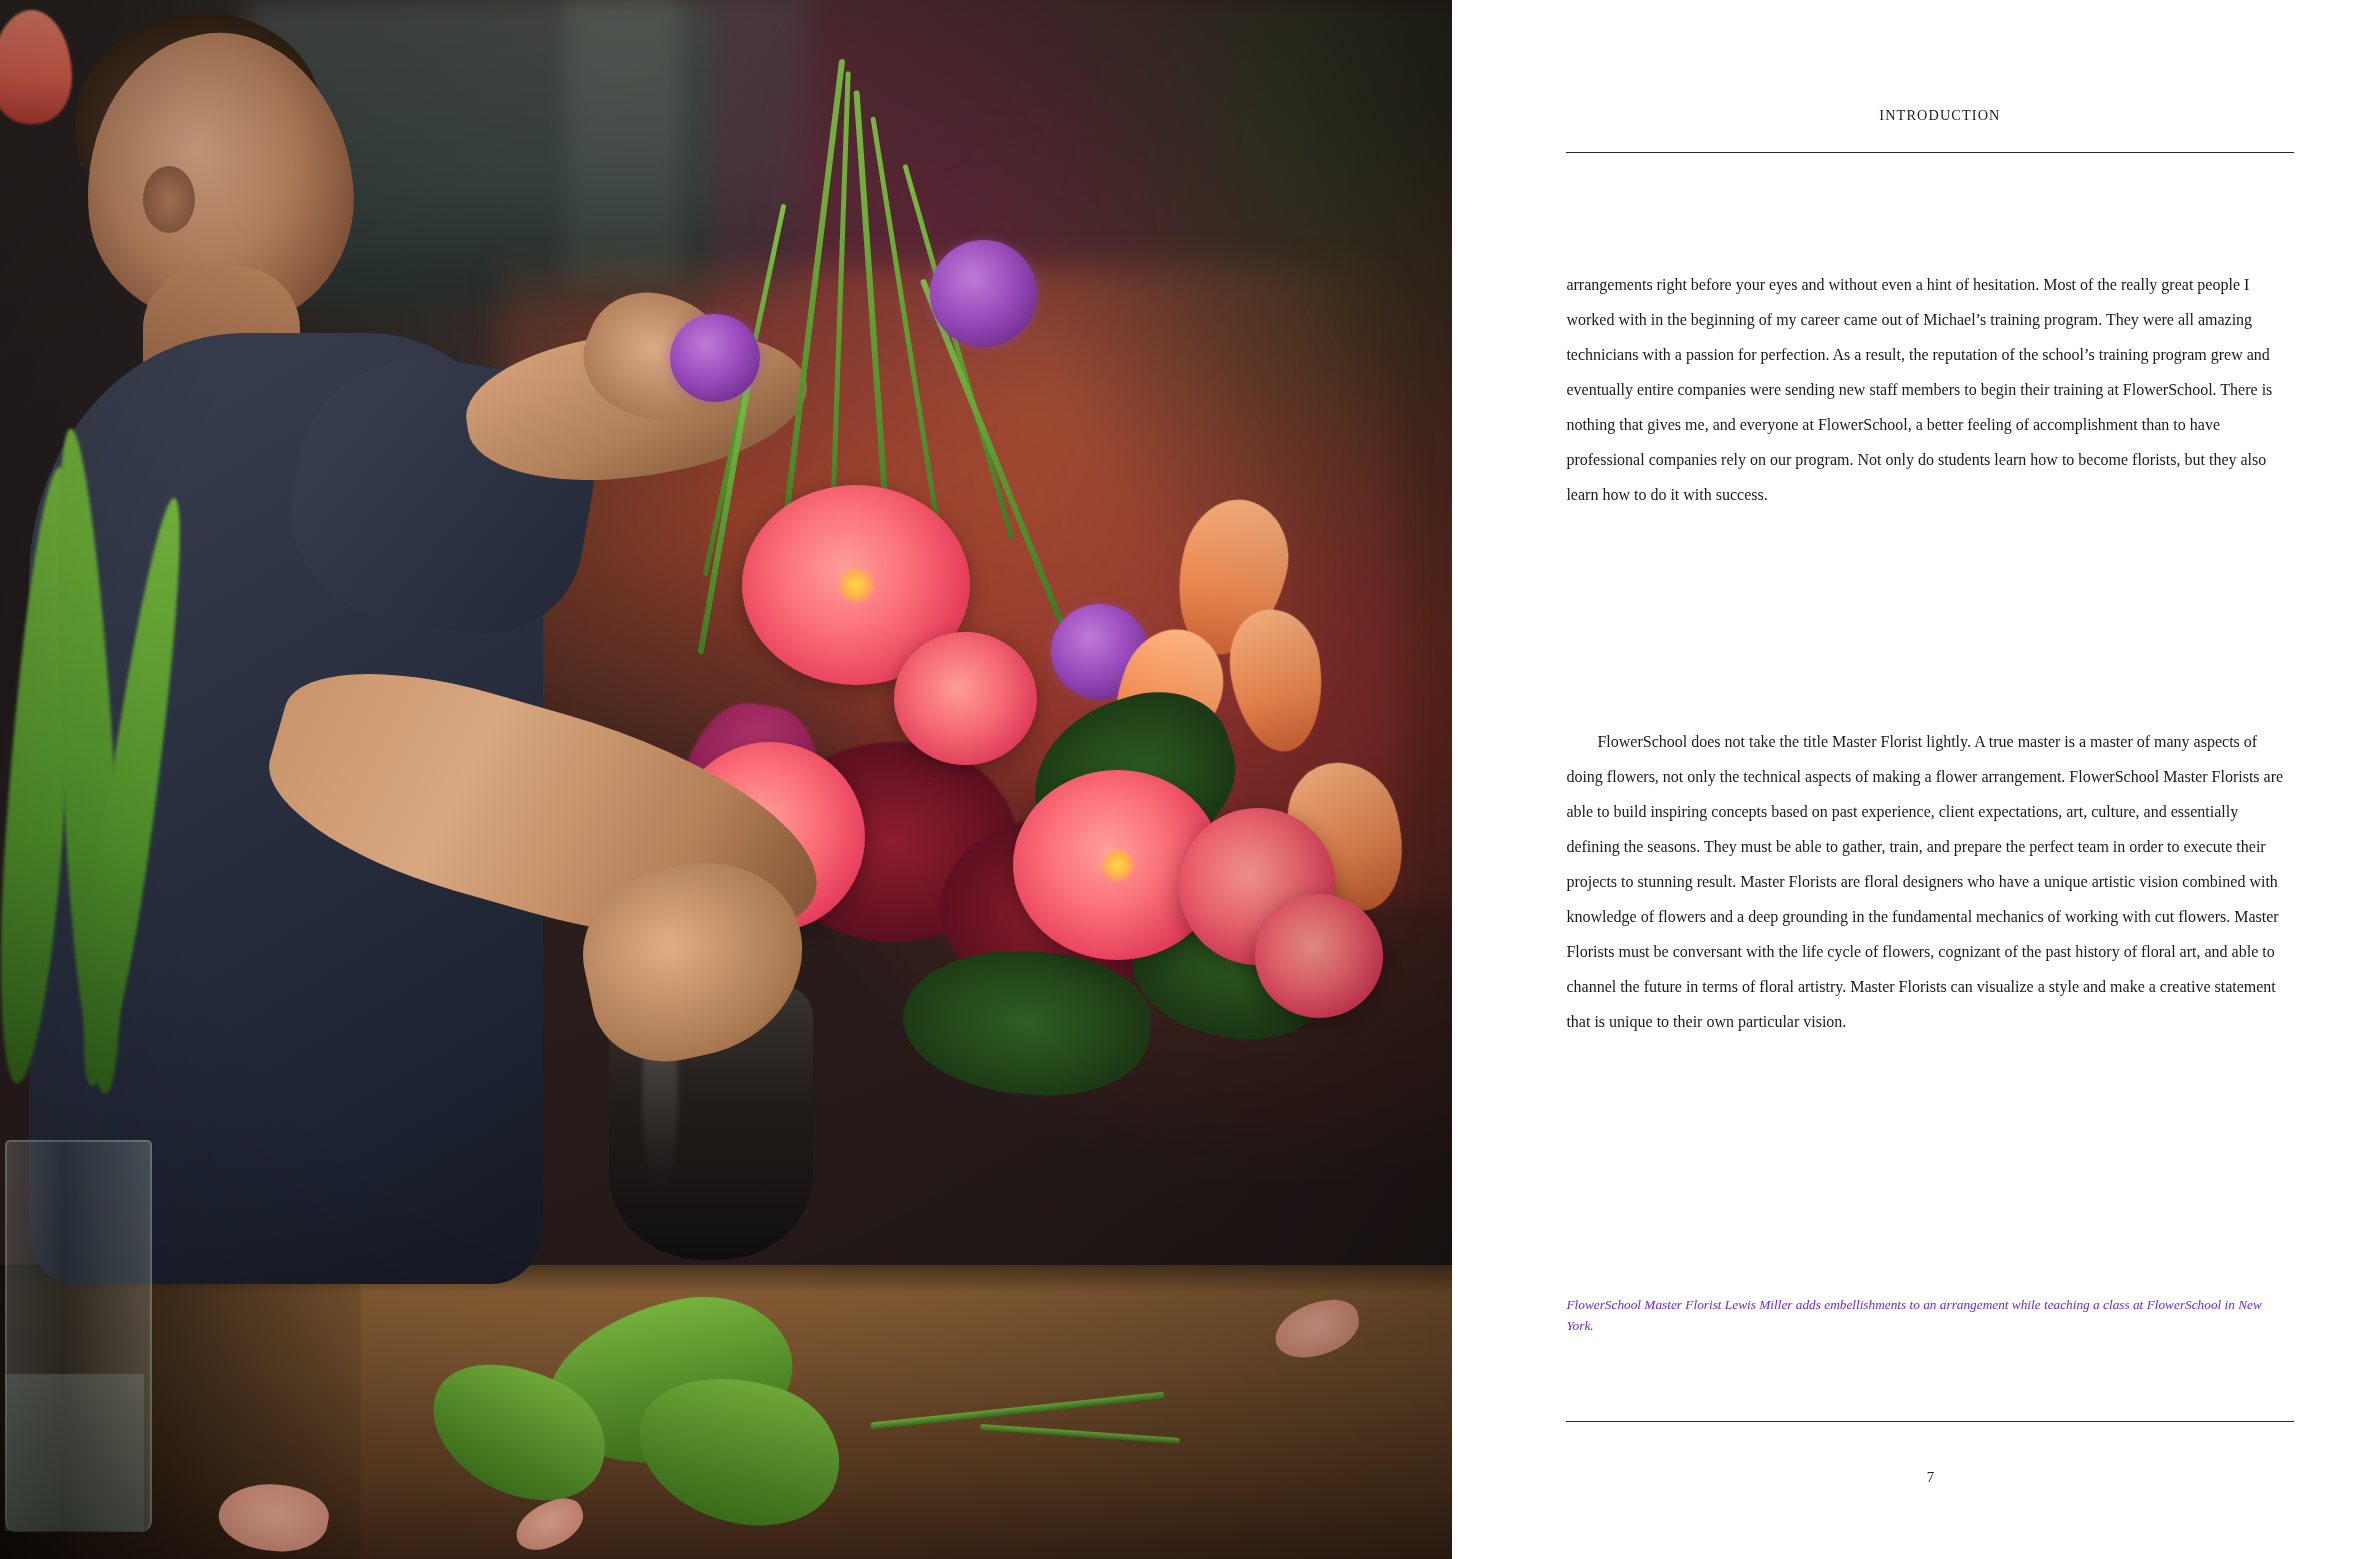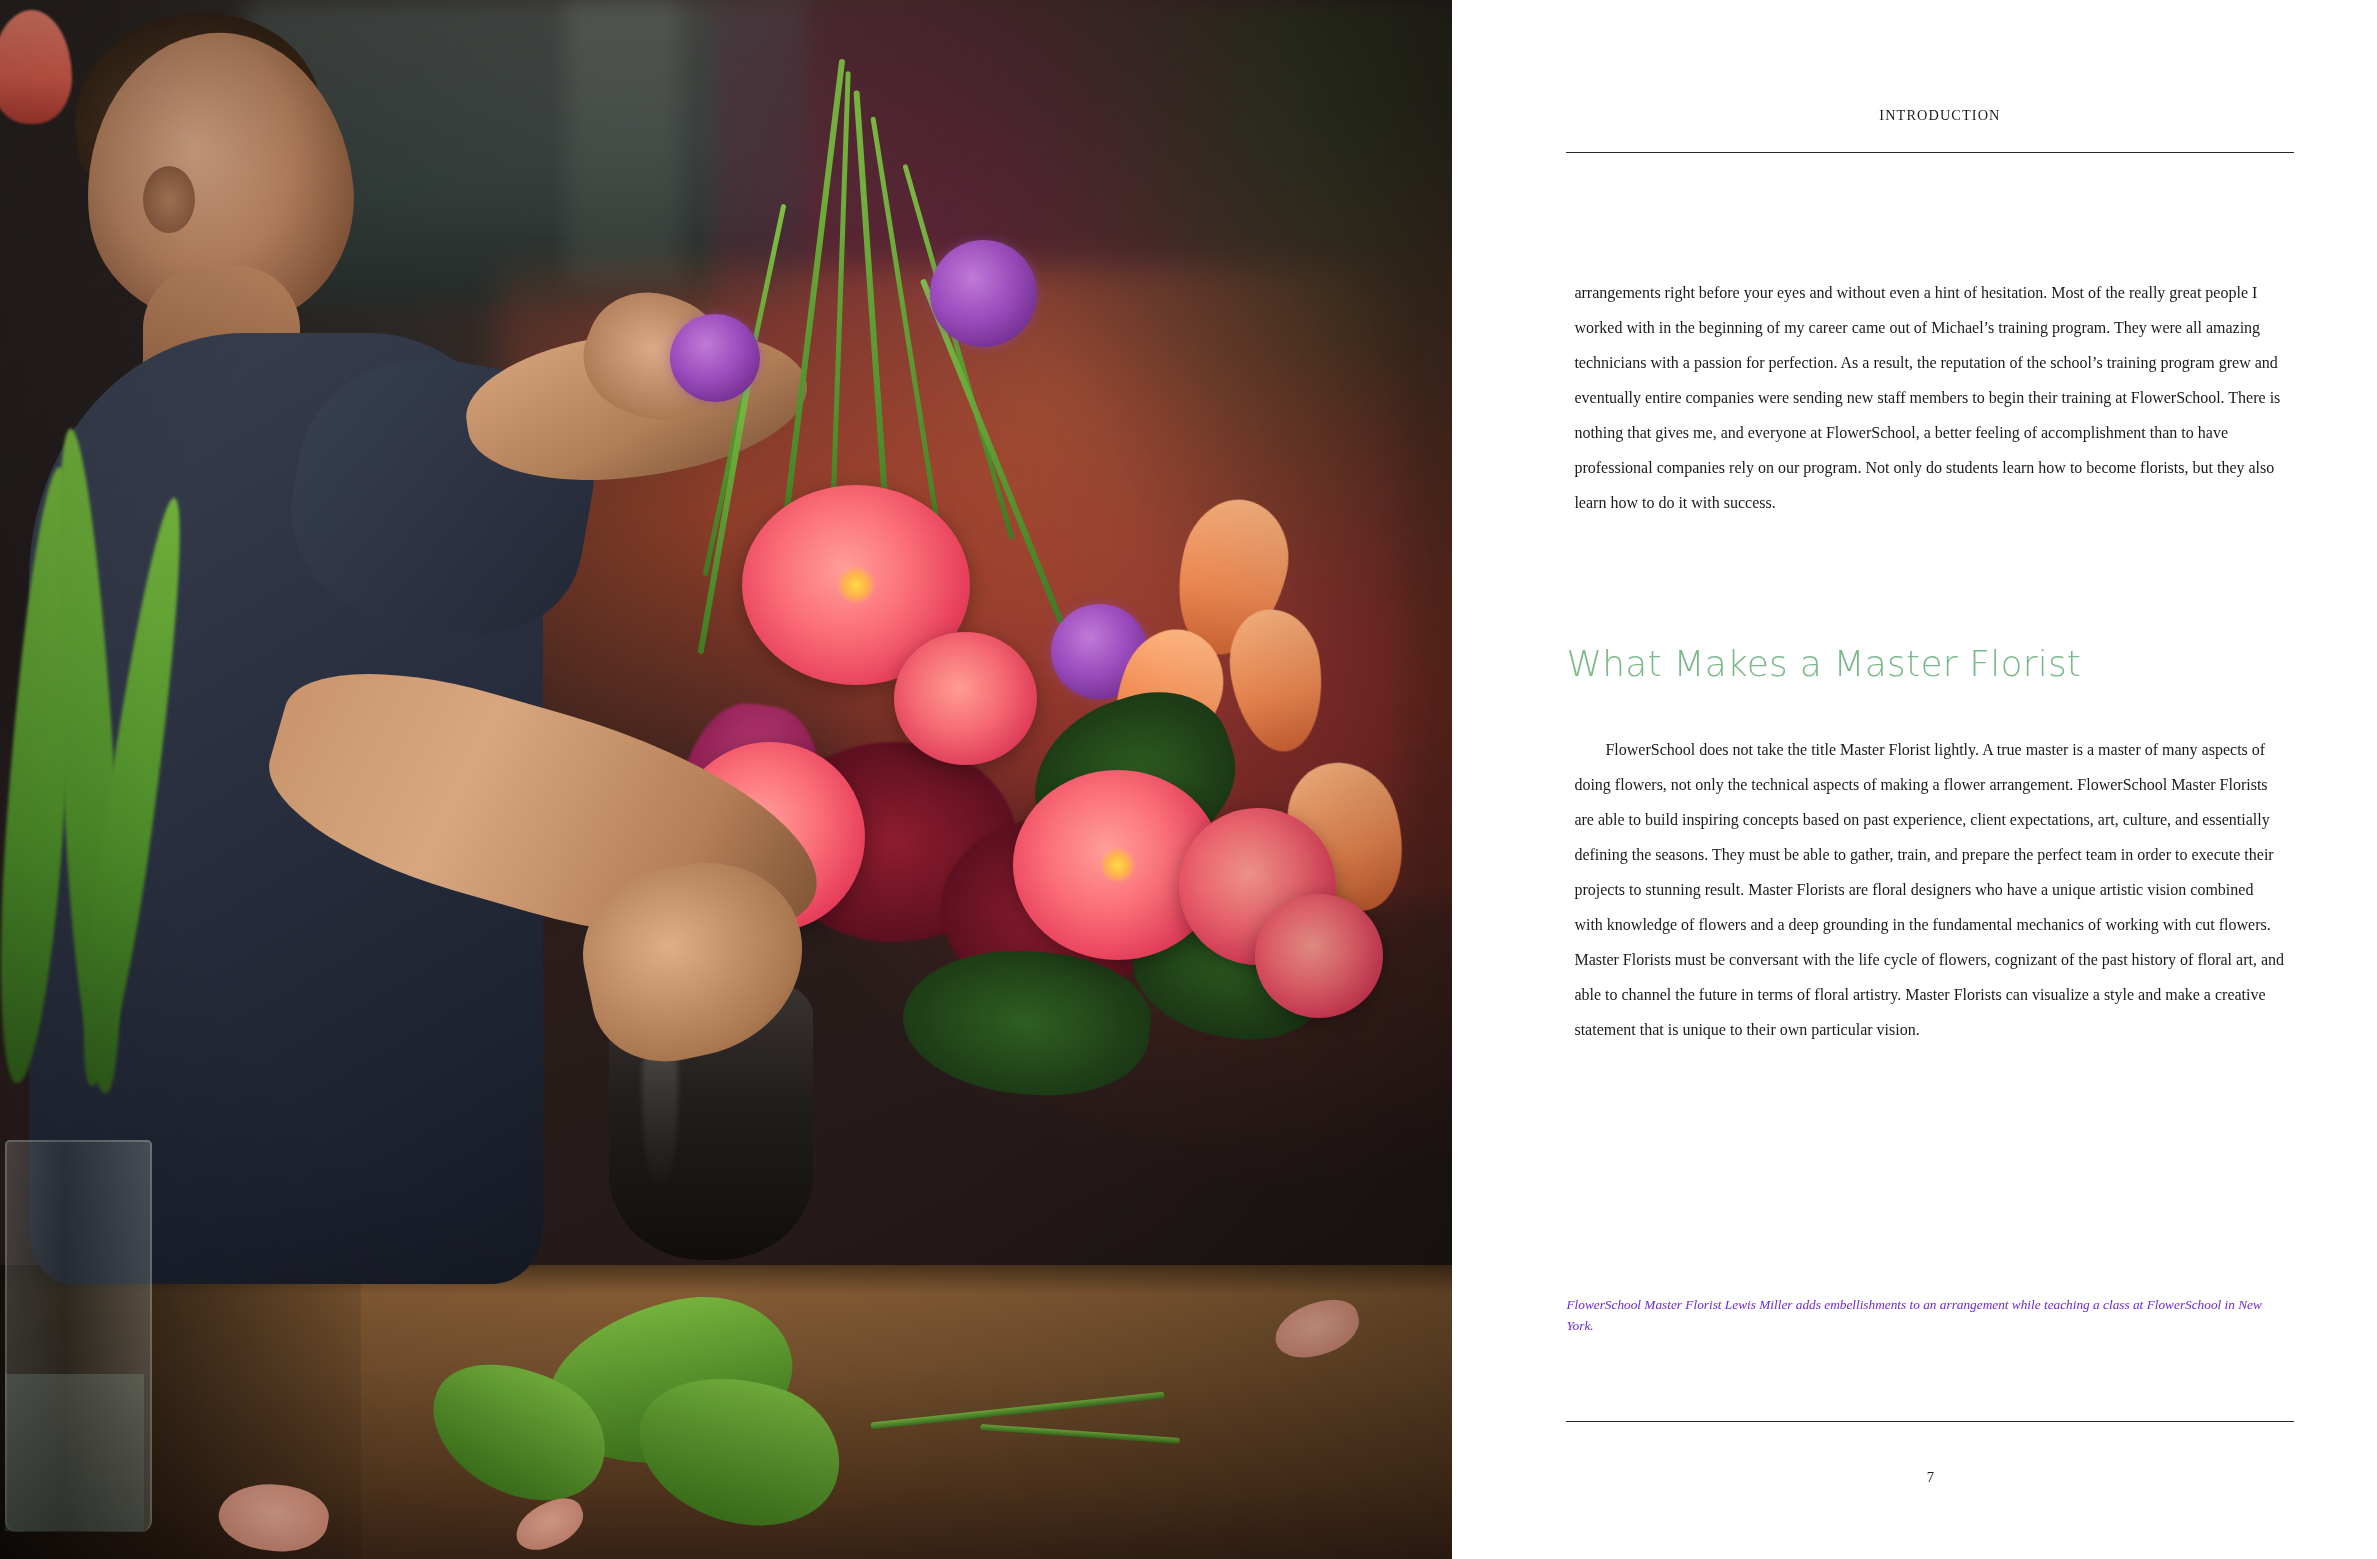--- a/index.html
+++ b/index.html
@@ -305,21 +305,21 @@
     height: 1px;
     background: #2a2a2a;
   }
   .body-block {
     position: absolute;
     left: 0;
     top: 267px;
     width: 727px;
   }
   p.body {
-    margin: 8px;
+    margin: 0;
     font-size: 16px;
     line-height: 35px;
     color: #1a1a1a;
     text-align: left;
   }
   p.body.indent { text-indent: 31px; }
   .section-title {
     position: absolute;
     left: 0;
     top: 613px;
@@ -444,21 +444,20 @@
     <div class="text-col">
 
       <div class="running-head">INTRODUCTION</div>
 
       <div class="rule-top"></div>
 
       <div class="body-block">
         <p class="body">arrangements right before your eyes and without even a hint of hesitation. Most of the really great people I worked with in the beginning of my career came out of Michael’s training program. They were all amazing technicians with a passion for perfection. As a result, the reputation of the school’s training program grew and eventually entire companies were sending new staff members to begin their training at FlowerSchool. There is nothing that gives me, and everyone at FlowerSchool, a better feeling of accomplishment than to have professional companies rely on our program. Not only do students learn how to become florists, but they also learn how to do it with success.</p>
       </div>
 
-      <h2 class="section-title">What Makes a Master Florist</h2>
 
       <div class="body-block2">
         <p class="body indent">FlowerSchool does not take the title Master Florist lightly. A true master is a master of many aspects of doing flowers, not only the technical aspects of making a flower arrangement. FlowerSchool Master Florists are able to build inspiring concepts based on past experience, client expectations, art, culture, and essentially defining the seasons. They must be able to gather, train, and prepare the perfect team in order to execute their projects to stunning result. Master Florists are floral designers who have a unique artistic vision combined with knowledge of flowers and a deep grounding in the fundamental mechanics of working with cut flowers. Master Florists must be conversant with the life cycle of flowers, cognizant of the past history of floral art, and able to channel the future in terms of floral artistry. Master Florists can visualize a style and make a creative statement that is unique to their own particular vision.</p>
       </div>
 
       <div class="caption">FlowerSchool Master Florist Lewis Miller adds embellishments to an arrangement while teaching a class at FlowerSchool in New York.</div>
 
       <div class="rule-bottom"></div>
 
       <div class="folio">7</div>

